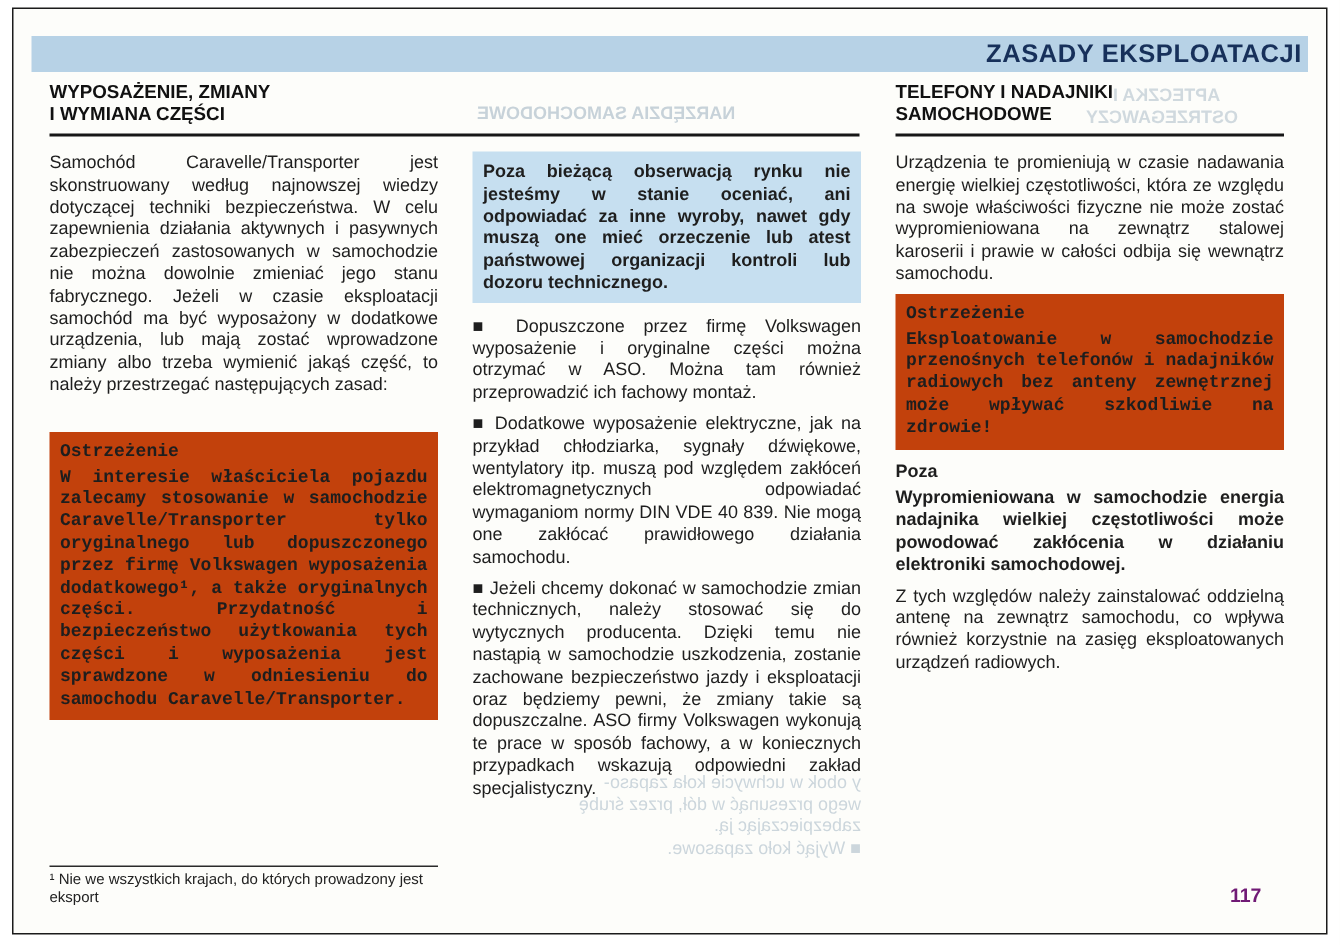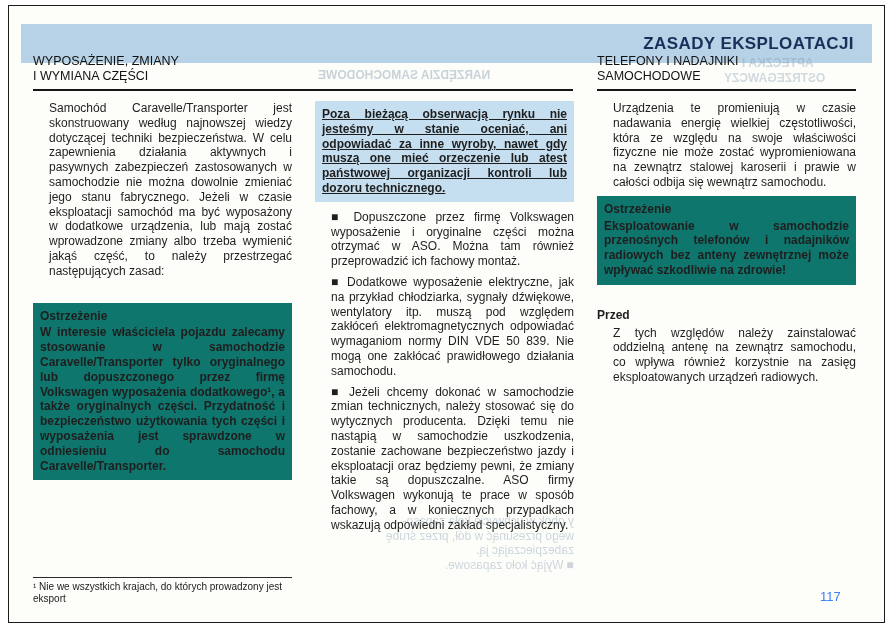--- a/index.html
+++ b/index.html
@@ -9,62 +9,62 @@
     background: #ffffff;
     font-family: "Liberation Sans", sans-serif;
     color: #1c1c1c;
     overflow: hidden;
   }
   .frame {
     position: absolute; left: 8px; top: 5px; width: 877px; height: 618px;
     border: 1.5px solid #1b1b1b; background: #fdfdfa;
   }
   .header-bar {
-    position: absolute; left: 21px; top: 24px; width: 851px; height: 39px;
+    position: absolute; left: 21px; top: 24px; width: 851px; height: 24px;
     background: #b7d2e6; display: flex; align-items: center; justify-content: flex-end;
-    padding-right: 18px;
+    padding-right: 4px;
   }
   .header-title {
     font-size: 17px; font-weight: bold; color: #17305a; letter-spacing: 0.4px;
   }
   .col-head {
-    position: absolute; top: 54px; font-size: 12.5px; font-weight: normal;
+    position: absolute; top: 54px; font-size: 12.5px; font-weight: bold;
     line-height: 15px; color: #111; z-index: 2;
   }
   .col-head-left  { left: 33px; }
   .col-head-right { left: 597px; }
   .rule { position: absolute; top: 89px; height: 2px; background: #161616; }
   .rule-left  { left: 33px;  width: 540px; }
   .rule-right { left: 597px; width: 259px; }
   .col {
     position: absolute; top: 101px; width: 259px;
     font-size: 12px; line-height: 14.8px; text-align: justify; color: #1e1e1e;
   }
   .col1 { left: 33px; }
   .col2 { left: 315px; }
   .col3 { left: 597px; }
-  .col p { margin: 0 0 6px 16px; }
+  .col p { margin: 0 0 6px 0; }
   .highlight {
-    background: #c6dff0; padding: 6px 7px; font-weight: bold; margin: 0 0 8px 0; text-decoration: underline;
+    background: #c6dff0; padding: 6px 7px; font-weight: bold; margin: 0 0 8px 0;
   }
   .bluebox {
-    background: #0f766e; padding: 6px 7px 7px 7px; margin: 0 0 23px 0;
+    background: #c2410c; padding: 6px 7px 7px 7px; margin: 0 0 7px 0; font-family: Liberation Mono, monospace;
   }
   .bluebox-col1 { margin-top: 24px; }
   .bb-title { font-weight: bold; margin-bottom: 2px; }
   .bb-body  { font-weight: bold; }
   .note-title { font-weight: bold; margin: 4px 0 3px 0; }
   .bold-par { font-weight: bold; }
   .footnote {
     position: absolute; left: 33px; top: 577px; width: 259px;
     border-top: 1.5px solid #2a2a2a; padding-top: 3px;
     font-size: 10px; line-height: 12px; text-align: left; color: #222;
   }
   .pageno {
-    position: absolute; left: 820px; top: 589px; font-size: 13px; color: #3b82f6;
+    position: absolute; left: 820px; top: 589px; font-size: 13px; color: #701a75; font-weight: bold;
   }
   .ghost {
     position: absolute; color: #7e98ad; font-weight: bold;
     transform: scaleX(-1); z-index: 1; white-space: nowrap;
   }
   .ghost-tools   { left: 318px; top: 68px;  font-size: 12px; opacity: 0.42; }
   .ghost-aid1    { left: 742px; top: 56px;  font-size: 12px; opacity: 0.35; }
   .ghost-aid2    { left: 724px; top: 71px;  font-size: 12px; opacity: 0.35; }
   .ghost-bottom  {
     left: 315px; top: 514px; width: 259px; font-size: 12px; line-height: 14.5px;
@@ -107,27 +107,28 @@
   <div class="bluebox bluebox-col1">
     <div class="bb-title">Ostrzeżenie</div>
     <div class="bb-body">W interesie właściciela pojazdu zalecamy stosowanie w samochodzie Caravelle/Transporter tylko oryginalnego lub dopuszczonego przez firmę Volkswagen wyposażenia dodatkowego¹, a także oryginalnych części. Przydatność i bezpieczeństwo użytkowania tych części i wyposażenia jest sprawdzone w odniesieniu do samochodu Caravelle/Transporter.</div>
   </div>
 </div>
 <div class="footnote">¹ Nie we wszystkich krajach, do których prowadzony jest eksport</div>
 
 <div class="col col2">
   <div class="highlight">Poza bieżącą obserwacją rynku nie jesteśmy w stanie oceniać, ani odpowiadać za inne wyroby, nawet gdy muszą one mieć orzeczenie lub atest państwowej organizacji kontroli lub dozoru technicznego.</div>
   <p>■ Dopuszczone przez firmę Volkswagen wyposażenie i oryginalne części można otrzymać w ASO. Można tam również przeprowadzić ich fachowy montaż.</p>
-  <p>■ Dodatkowe wyposażenie elektryczne, jak na przykład chłodziarka, sygnały dźwiękowe, wentylatory itp. muszą pod względem zakłóceń elektromagnetycznych odpowiadać wymaganiom normy DIN VDE 50 839. Nie mogą one zakłócać prawidłowego działania samochodu.</p>
+  <p>■ Dodatkowe wyposażenie elektryczne, jak na przykład chłodziarka, sygnały dźwiękowe, wentylatory itp. muszą pod względem zakłóceń elektromagnetycznych odpowiadać wymaganiom normy DIN VDE 40 839. Nie mogą one zakłócać prawidłowego działania samochodu.</p>
   <p>■ Jeżeli chcemy dokonać w samochodzie zmian technicznych, należy stosować się do wytycznych producenta. Dzięki temu nie nastąpią w samochodzie uszkodzenia, zostanie zachowane bezpieczeństwo jazdy i eksploatacji oraz będziemy pewni, że zmiany takie są dopuszczalne. ASO firmy Volkswagen wykonują te prace w sposób fachowy, a w koniecznych przypadkach wskazują odpowiedni zakład specjalistyczny.</p>
 </div>
 
 <div class="col col3">
   <p>Urządzenia te promieniują w czasie nadawania energię wielkiej częstotliwości, która ze względu na swoje właściwości fizyczne nie może zostać wypromieniowana na zewnątrz stalowej karoserii i prawie w całości odbija się wewnątrz samochodu.</p>
   <div class="bluebox">
     <div class="bb-title">Ostrzeżenie</div>
     <div class="bb-body">Eksploatowanie w samochodzie przenośnych telefonów i nadajników radiowych bez anteny zewnętrznej może wpływać szkodliwie na zdrowie!</div>
   </div>
-  <div class="note-title">Przed</div>
+  <div class="note-title">Poza</div>
+  <p class="bold-par">Wypromieniowana w samochodzie energia nadajnika wielkiej częstotliwości może powodować zakłócenia w działaniu elektroniki samochodowej.</p>
   <p>Z tych względów należy zainstalować oddzielną antenę na zewnątrz samochodu, co wpływa również korzystnie na zasięg eksploatowanych urządzeń radiowych.</p>
 </div>
 
 <div class="pageno">117</div>
 
 </body></html>

